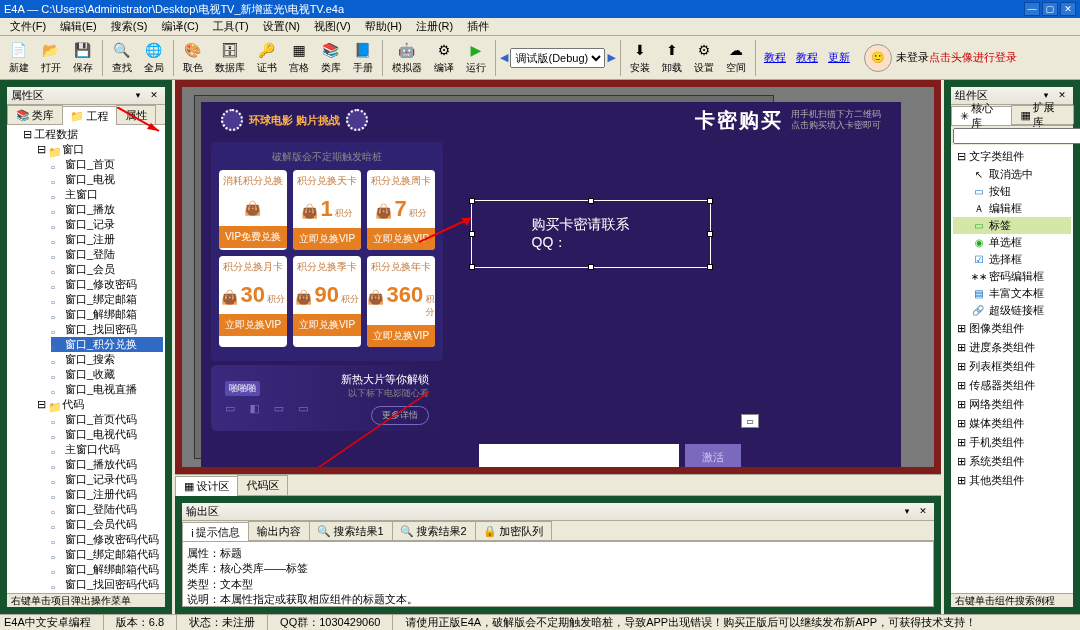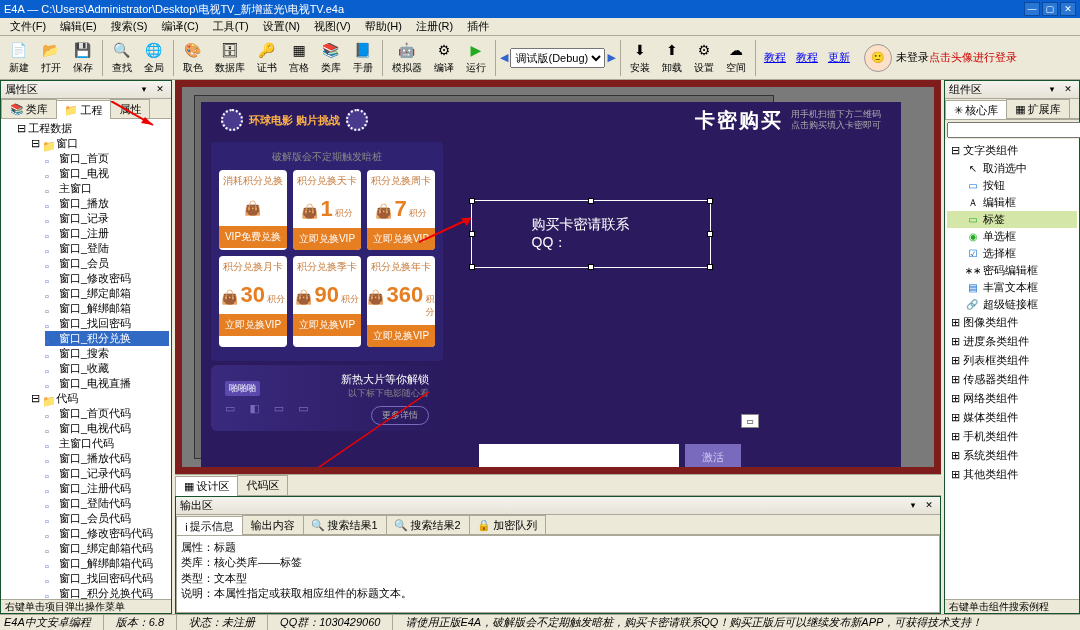--- a/index.html
+++ b/index.html
@@ -15,21 +15,21 @@
 .tbtn .ico { width:20px; height:20px; display:flex; align-items:center; justify-content:center; font-size:14px; }
 .tbtn .lbl { font-size:10px; color:#000; margin-top:1px; }
 .tsep { width:1px; height:36px; background:#aca899; margin:0 2px; }
 .combo { height:20px; font-size:11px; }
 .tlink { color:#0000ee; text-decoration:underline; cursor:pointer; padding:0 4px; }
 .tuser { display:flex; align-items:center; gap:4px; margin-left:8px; }
 .tuser .avatar { width:28px; height:28px; border-radius:50%; background:#fde0c8; border:1px solid #999; display:flex; align-items:center; justify-content:center; }
 .tuser .loginbox { display:flex; font-size:10px; }
 .tuser .red { color:#c00; }
 .main { display:flex; height:calc(100% - 18px - 18px - 44px - 16px); }
-.panel { background:#ece9d8; border:1px solid #14532d; display:flex; flex-direction:column; }
+.panel { background:#ece9d8; border:7px solid #14532d; display:flex; flex-direction:column; }
 .panel-title { background:linear-gradient(#f4f3ee,#e6e3d8); height:18px; padding:0 4px; display:flex; align-items:center; justify-content:space-between; border-bottom:1px solid #aca899; }
 .panel-title .pbtns { display:flex; gap:2px; }
 .panel-title .pbtn { width:14px; height:12px; font-size:9px; cursor:pointer; text-align:center; }
 .tabstrip { display:flex; background:#ece9d8; border-bottom:1px solid #aca899; height:20px; }
 .tab { padding:2px 8px; border:1px solid #aca899; border-bottom:none; background:#ece9d8; margin-right:-1px; cursor:pointer; display:flex; align-items:center; gap:2px; }
 .tab.active { background:#fff; position:relative; top:1px; }
 .tree { flex:1; overflow:auto; background:#fff; padding:2px; font-size:11px; }
 .tree ul { list-style:none; padding-left:14px; }
 .tree li { line-height:15px; white-space:nowrap; cursor:pointer; display:flex; align-items:center; gap:2px; }
 .tree li.sel { background:#316ac5; color:#fff; }
@@ -82,21 +82,21 @@
 .output { height:118px; display:flex; flex-direction:column; }
 .output .body { flex:1; background:#fff; border:1px solid #aca899; padding:4px; font-size:11px; line-height:1.4; overflow:auto; }
 .right-panel { width:136px; }
 .comp-list { flex:1; background:#fff; overflow:auto; padding:2px; font-size:11px; }
 .comp-list .grp { padding:2px 4px; cursor:pointer; }
 .comp-list .item { padding:1px 4px 1px 20px; display:flex; align-items:center; gap:4px; cursor:pointer; }
 .comp-list .item.sel { background:#d4e6a8; }
 .comp-list .cico { width:12px; height:12px; display:inline-flex; align-items:center; justify-content:center; font-size:10px; }
 .searchbar { height:20px; border-top:1px solid #aca899; display:flex; align-items:center; padding:0 2px; gap:2px; }
 .searchbar input { flex:1; height:16px; font-size:10px; }
-.statusbar { height:16px; background:#ece9d8; border-top:1px solid #aca899; display:flex; align-items:center; font-size:10px; padding:0 4px; gap:12px;font-style:italic; }
+.statusbar { height:16px; background:#ece9d8; border-top:1px solid #aca899; display:flex; align-items:center; font-size:10px; padding:0 4px; gap:12px; }
 .statusbar .cell { border-right:1px solid #aca899; padding-right:12px; }
 .mid-splitter { width:3px; background:#ece9d8; cursor:col-resize; }
 </style>
 </head>
 <body>
 
 <div class="titlebar">
   <span class="ttext">E4A — C:\Users\Administrator\Desktop\电视TV_新增蓝光\电视TV.e4a</span>
   <div class="winbtns">
     <div class="winbtn">—</div>
@@ -534,14 +534,14 @@
     </div>
     <div class="foot">右键单击组件搜索例程</div>
   </div>
 </div>
 
 <div class="statusbar">
   <span class="cell">E4A中文安卓编程</span>
   <span class="cell">版本：6.8</span>
   <span class="cell">状态：未注册</span>
   <span class="cell">QQ群：1030429060</span>
-  <span>请使用正版E4A，破解版会不定期触发暗桩，购买卡密请联系QQ！购买正版后可以继续发布新APP，可获得技术支持！</span>
+  <span>请使用正版E4A，破解版会不定期触发暗桩，导致APP出现错误！购买正版后可以继续发布新APP，可获得技术支持！</span>
 </div>
 
 </body></html>

